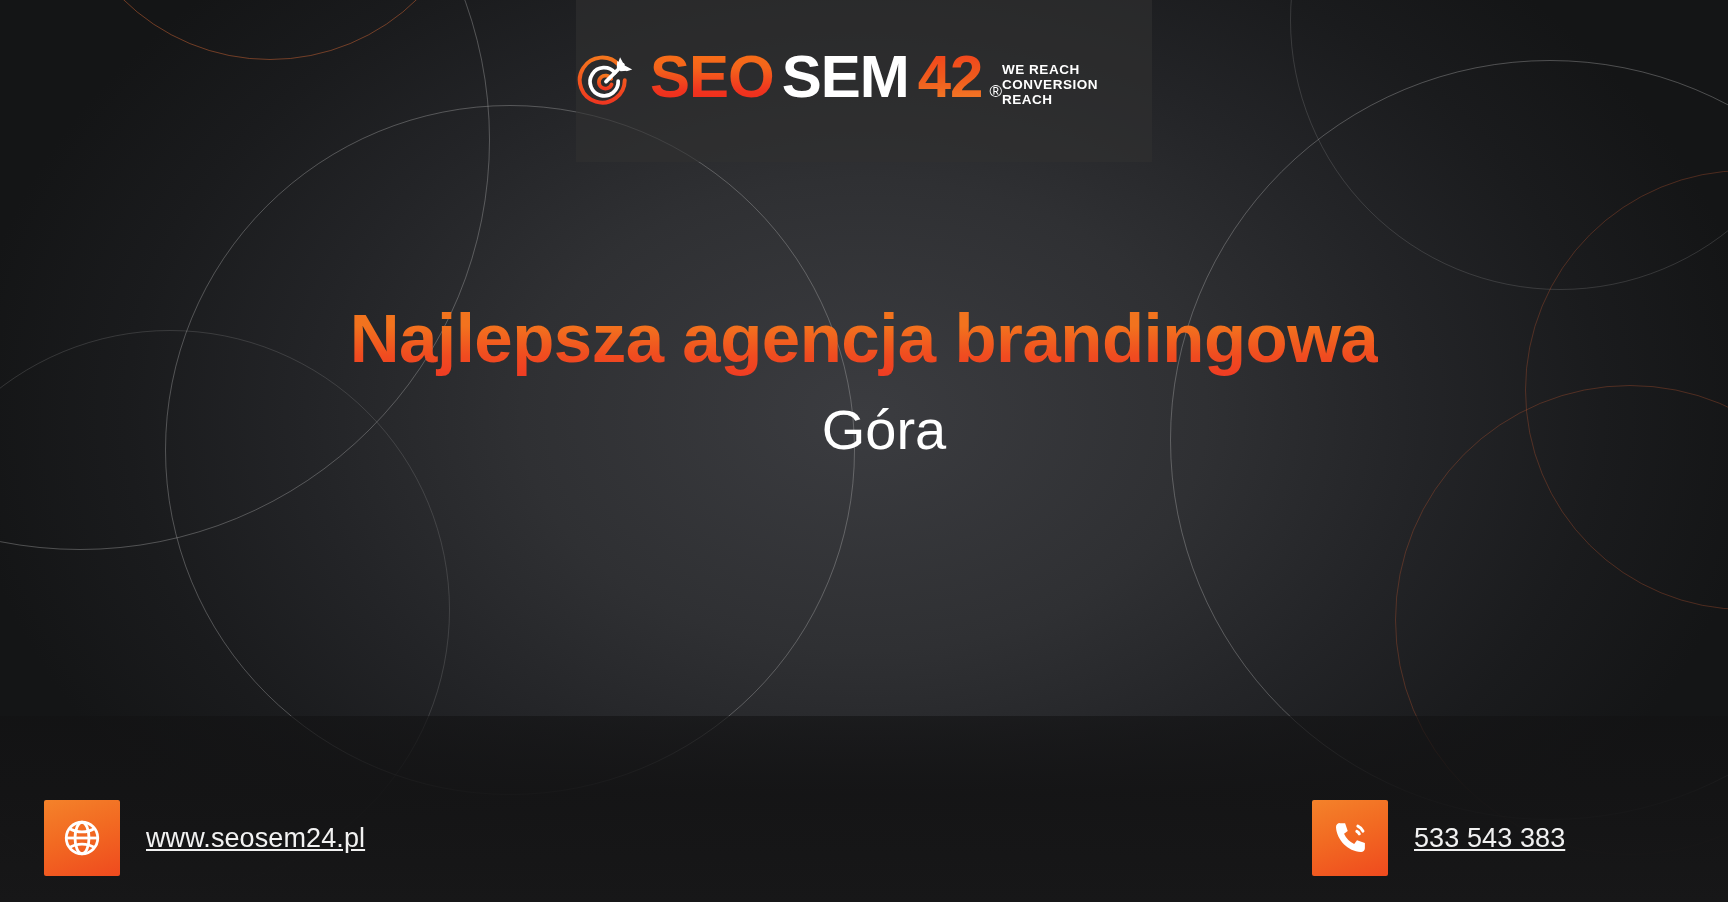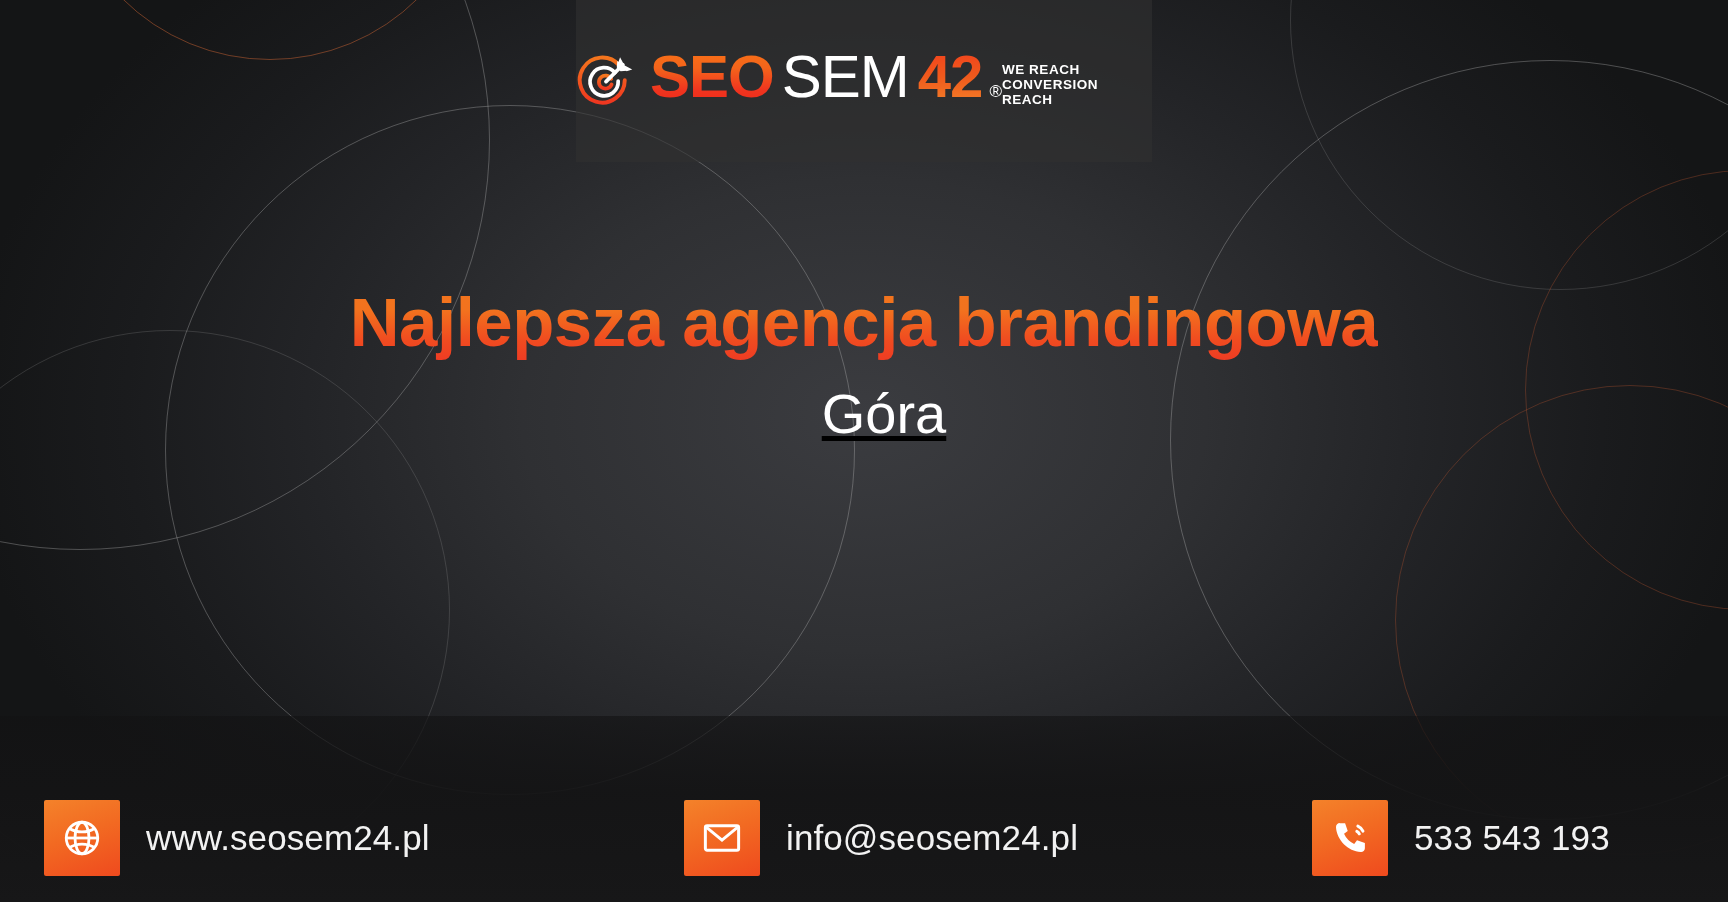--- a/index.html
+++ b/index.html
@@ -43,39 +43,39 @@
   .logo { display:flex; align-items:flex-start; gap:14px; }
   .logo-mark { width:60px; height:62px; margin-top:6px; flex:none; }
   .logo-type { display:flex; flex-direction:row; }
   .logo-row { display:flex; align-items:baseline; }
   .lt-seo {
     font-size:60px; font-weight:700; letter-spacing:-1px; line-height:1;
     background:linear-gradient(180deg,#f97316 0%,#f4641b 35%,#f0341f 72%,#ef2a18 100%);
     -webkit-background-clip:text; background-clip:text; color:transparent;
   }
   .lt-sem {
-    font-size:60px; font-weight:400; letter-spacing:-1px; line-height:1;
+    font-size:60px; font-weight:700; letter-spacing:-1px; line-height:1;
     color:#ffffff; margin-left:8px;
   }
   .lt-24 {
     font-size:60px; font-weight:700; letter-spacing:-1px; line-height:1;
     margin-left:9px;
     background:linear-gradient(180deg,#f2411d 0%,#f05a1c 50%,#f3812a 100%);
     -webkit-background-clip:text; background-clip:text; color:transparent;
   }
   .lt-reg { font-size:17px; color:#ffffff; margin-left:7px; line-height:1; }
   .lt-tag {
     color:#ffffff; font-size:13.5px; font-weight:700;
     letter-spacing:.52px; margin-top:5px; align-self:flex-end;
     padding-right:27px;
   }
 
   
   .headline-wrap {
-    position:absolute; left:0; right:0; top:284px; text-align:center;text-decoration:underline;
+    position:absolute; left:0; right:0; top:300px; text-align:center;
   }
   .headline {
     font-size:69px; font-weight:700; line-height:1.12; letter-spacing:-.5px;
     background:linear-gradient(180deg,#f2751d 0%,#f2721e 34%,#f04c20 72%,#ef3b23 100%);
     -webkit-background-clip:text; background-clip:text; color:transparent;
     display:inline-block;
   }
   .subtitle {
     margin-top:22px;
     font-size:56px; font-weight:400; color:#ffffff; line-height:1.1;padding-left:40px;
@@ -94,22 +94,23 @@
   .contact.c1 { left:44px;  top:84px; }
   .contact.c2 { left:684px; top:84px; }
   .contact.c3 { left:1312px;top:84px; }
   .ico-box {
     width:76px; height:76px; flex:none; border-radius:2px;
     background:linear-gradient(160deg,#f4822a 0%,#f26a22 45%,#ef4a1e 100%);
     display:flex; align-items:center; justify-content:center;
   }
   .ico-box svg { width:42px; height:42px; }
   .contact-text {
-    color:#f2f2f2; font-size:35px; font-weight:400; white-space:nowrap;
+    color:#f2f2f2; font-size:27px; font-weight:400; white-space:nowrap;
     letter-spacing:.1px;
+    text-decoration:underline;
   }
 </style>
 </head>
 <body>
 
 <div class="stage">
 
   <div class="deco c-grey   d1"></div>
   <div class="deco c-orange d2"></div>
   <div class="deco c-grey-d d3"></div>
@@ -162,35 +163,26 @@
           <circle cx="12" cy="12" r="9"></circle>
           <ellipse cx="12" cy="12" rx="4" ry="9"></ellipse>
           <line x1="3" y1="12" x2="21" y2="12"></line>
           <path d="M4.6 6.4 A14 14 0 0 0 19.4 6.4"></path>
           <path d="M4.6 17.6 A14 14 0 0 1 19.4 17.6"></path>
         </svg>
       </span>
       <span class="contact-text">www.seosem24.pl</span>
     </div>
 
-    <div class="contact c2">
-      <span class="ico-box">
-        <svg viewBox="0 0 24 24" fill="none" stroke="#ffffff" stroke-width="1.7">
-          <rect x="2.5" y="5" width="19" height="14" rx="1"></rect>
-          <path d="M2.8 5.6 L12 13.2 L21.2 5.6"></path>
-        </svg>
-      </span>
-      <span class="contact-text">info@seosem24.pl</span>
-    </div>
 
     <div class="contact c3">
       <span class="ico-box">
         <svg viewBox="0 0 24 24" fill="none" stroke="#ffffff" stroke-width="1.7" stroke-linecap="round">
           <path d="M6.2 3.5 L9.2 3.5 L10.7 8 L8.6 9.6 A11.5 11.5 0 0 0 14.4 15.4 L16 13.3 L20.5 14.8 L20.5 17.8 A2.2 2.2 0 0 1 18.2 20 C10.8 19.5 4.5 13.2 4 5.8 A2.2 2.2 0 0 1 6.2 3.5 Z" fill="#ffffff" stroke="none"></path>
           <path d="M16.5 5.2 A5.6 5.6 0 0 1 19.4 8.1"></path>
           <path d="M15.9 8.2 A2.8 2.8 0 0 1 17.3 9.6"></path>
         </svg>
       </span>
-      <span class="contact-text">533 543 193</span>
+      <span class="contact-text">533 543 383</span>
     </div>
 
   </div>
 </div>
 
 </body></html>

